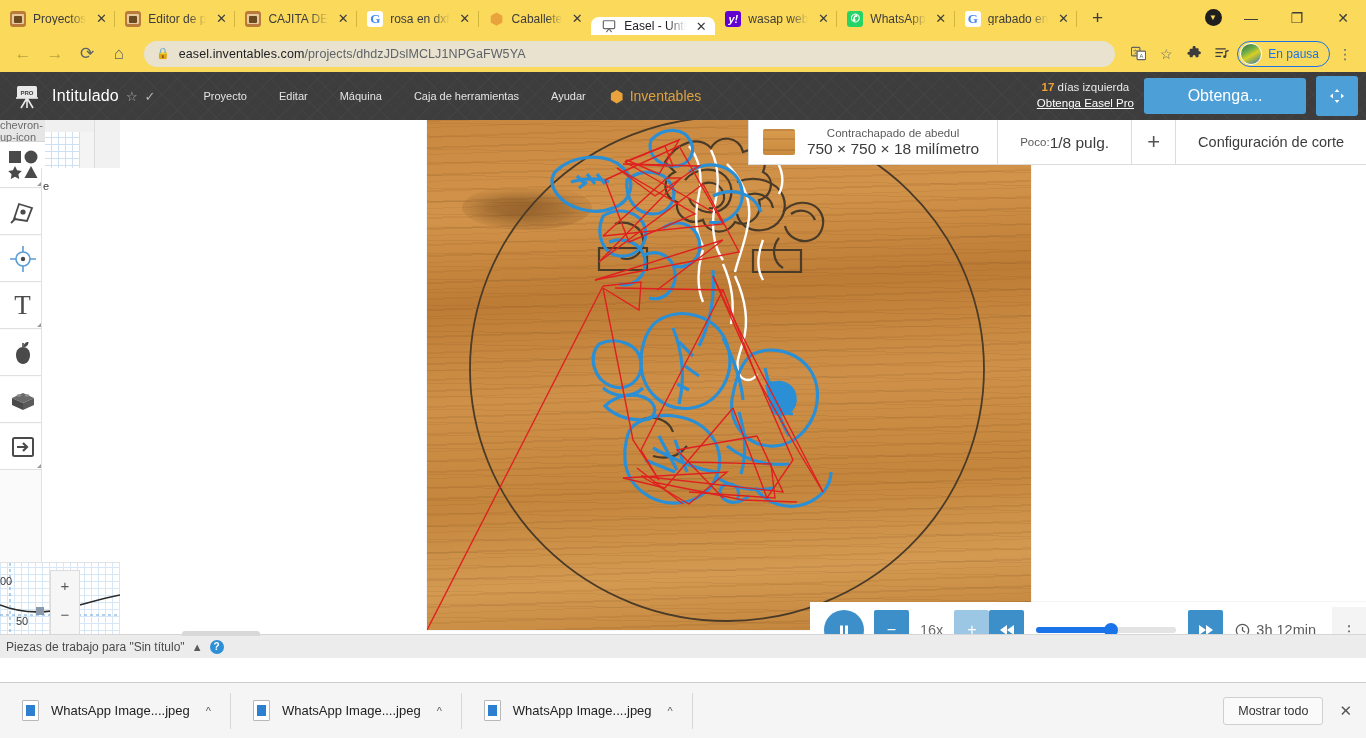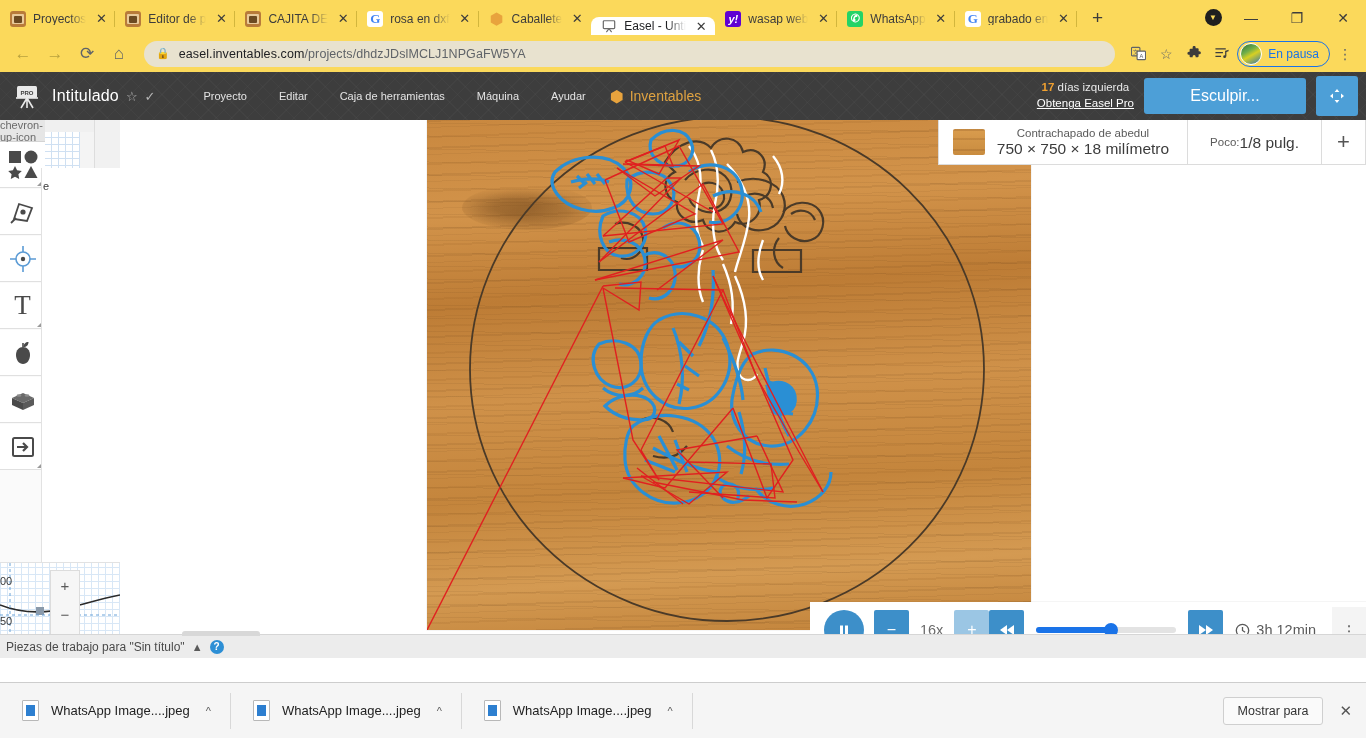--- a/index.html
+++ b/index.html
@@ -501,35 +501,35 @@
           <path d="M4 17 h22" stroke="#e9e9e9" stroke-width="1.6"></path>
         </svg>
       </div>
       <div id="project-title">Intitulado</div>
       <span class="title-icon">☆</span>
       <span class="title-icon">✓</span>
 
       <div id="easel-menu">
         <div class="menu-item">Proyecto</div>
         <div class="menu-item">Editar</div>
+        <div class="menu-item">Máquina</div>
         <div class="menu-item">Caja de herramientas</div>
-        <div class="menu-item">Máquina</div>
         <div class="menu-item">Ayudar</div>
         <div id="inventables-link">
           <span class="hex">⬢</span>
           <span>Inventables</span>
         </div>
       </div>
 
       <div id="easel-right">
         <div id="trial-box">
           <div class="days"><b>17</b><span> días izquierda</span></div>
           <a class="pro">Obtenga Easel Pro</a>
         </div>
-        <div id="carve-btn">Esculpir...</div>
+        <div id="carve-btn">Obtenga...</div>
         <div id="fullscreen-btn">
           <svg width="20" height="20" viewBox="0 0 20 20">
             <path d="M10 3 l2.4 3h-4.8z M10 17 l2.4-3h-4.8z M3 10 l3-2.4v4.8z M17 10 l-3-2.4v4.8z" fill="#fff"></path>
           </svg>
         </div>
       </div>
     </div>
 
     <div id="bg-app">
       <div id="bg-canvas"></div>
@@ -618,21 +618,21 @@
         <div style="position:absolute;left:0;top:0;width:120px;height:96px;background:
             repeating-linear-gradient(0deg,#d8e7f6 0 1px,transparent 1px 7px),
             repeating-linear-gradient(90deg,#d8e7f6 0 1px,transparent 1px 7px),#fff;"></div>
         <svg viewBox="0 0 120 96" width="120" height="96" style="position:absolute;left:0;top:0">
           <path d="M0 42 C 20 50, 42 52, 72 44 C 88 40, 100 36, 120 32" fill="none" stroke="#2a2a2a" stroke-width="1.6"></path>
           <rect x="36" y="44" width="8" height="8" fill="#8a9aab"></rect>
           <path d="M10 0 v96" stroke="#6aa3d8" stroke-width="1" stroke-dasharray="3 3"></path>
           <path d="M0 52 h120" stroke="#6aa3d8" stroke-width="1" stroke-dasharray="3 3"></path>
         </svg>
         <div class="bg-txt" style="left:0px; top:12px;">00</div>
-        <div class="bg-txt" style="left:0px; top:52px;">50</div>
+        <div class="bg-txt" style="left:0px; top:52px;padding-left:16px;">50</div>
         <div class="bg-txt" style="left:3px; top:78px;">300</div>
         <div class="bg-txt" style="left:41px; top:78px;">350</div>
         <div class="bg-txt" style="left:78px; top:78px;">00</div>
       </div>
 
       <div id="bg-zoom-box">
         <div>+</div>
         <div>−</div>
         <div>🏠</div>
       </div>
@@ -786,20 +786,21 @@
         <div id="material-text">
           <div class="m-name">Contrachapado de abedul</div>
           <div class="m-dims">750 × 750 × 18 milímetro</div>
         </div>
       </div>
       <div id="bit-cell">
         <div class="b-label">Poco:</div>
         <div class="b-val">1/8 pulg.</div>
       </div>
       <div id="add-bit">+</div>
+      <div id="cut-settings">Configuración de corte</div>
     </div>
 
     <div id="easel-status">
       <div id="status-tab-nub"></div>
       <span class="st-text">Piezas de trabajo para "Sin título"</span>
       <span class="st-chev">▲</span>
       <span class="st-help">?</span>
     </div>
   </div>
 
@@ -813,18 +814,18 @@
       <span class="dl-icon"></span>
       <span class="dl-name">WhatsApp Image....jpeg</span>
       <span class="dl-caret">^</span>
     </div>
     <div class="dl-item">
       <span class="dl-icon"></span>
       <span class="dl-name">WhatsApp Image....jpeg</span>
       <span class="dl-caret">^</span>
     </div>
     <div id="dl-right">
-      <div id="show-all-btn">Mostrar para</div>
+      <div id="show-all-btn">Mostrar todo</div>
       <div id="dl-close">✕</div>
     </div>
   </div>
 
 </div>
 
 </body></html>

